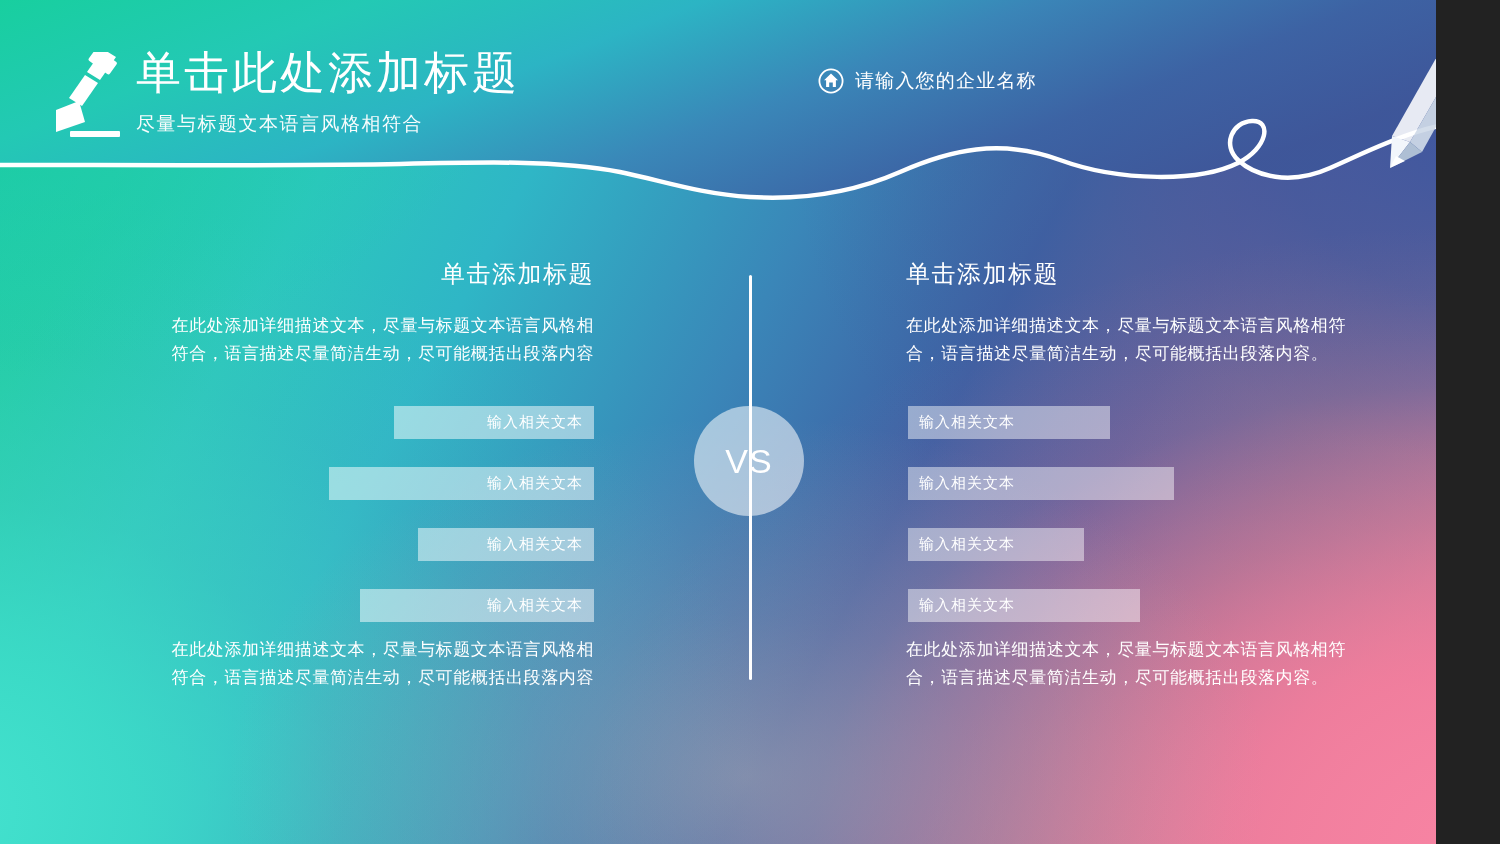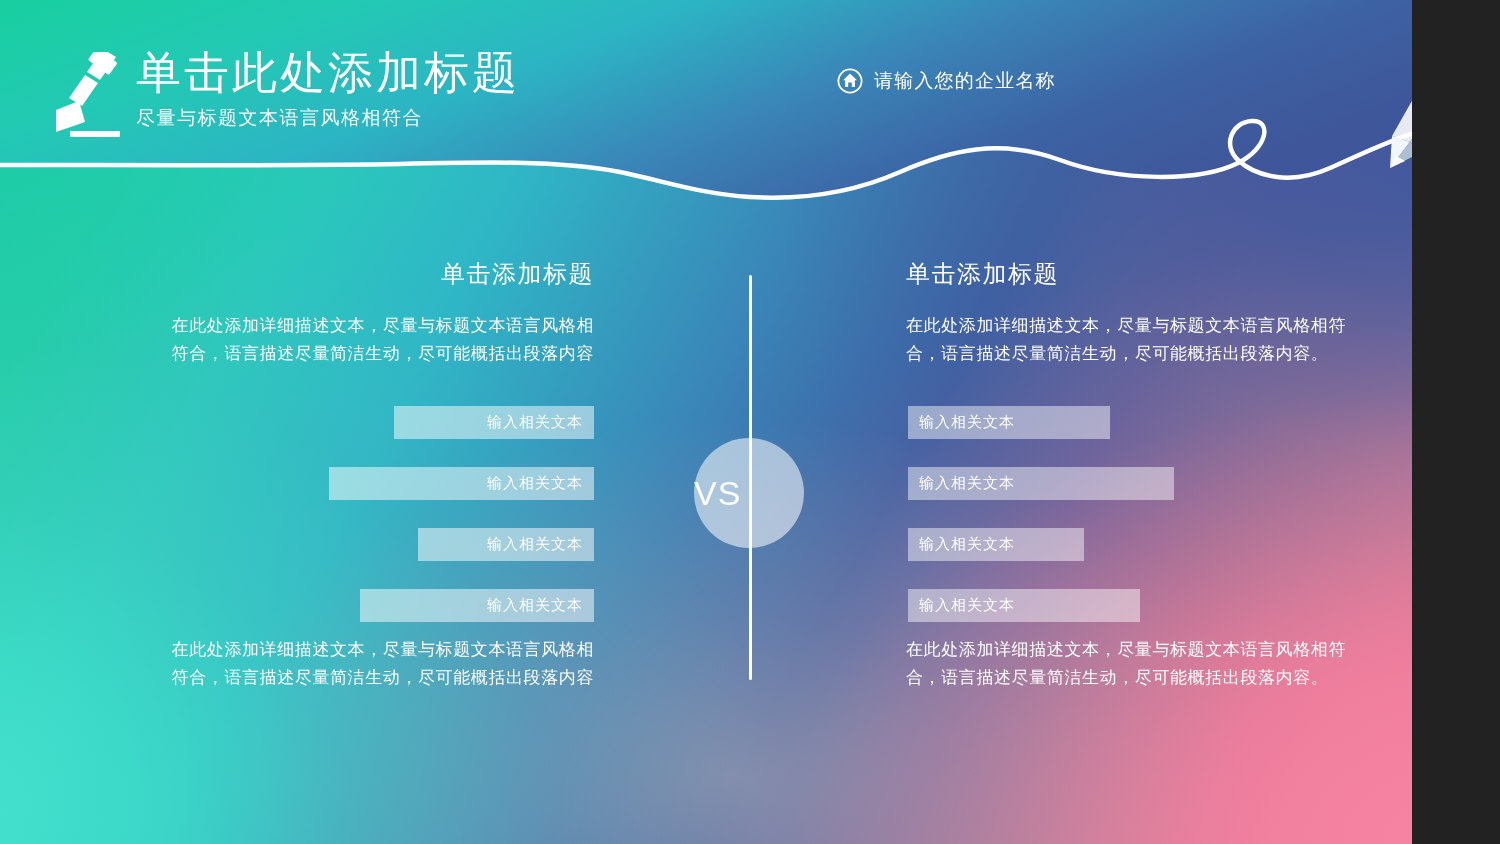--- a/index.html
+++ b/index.html
@@ -8,20 +8,21 @@
     background: #222;
   }
   #slide {
     position: relative;
     width: 1412px;
     height: 844px;
     overflow: hidden;
     font-family: "Liberation Sans", "DejaVu Sans", sans-serif;
     color: #ffffff;
     background: #3d8f9e;
+    padding-left: 24px;
   }
 
   
   .bg-layer { position: absolute; inset: 0; }
 
   .bg-base {
     background:
       linear-gradient(118deg,
         #18cf9f 0%,
         #1fcfa6 11%,
@@ -75,30 +76,30 @@
   .main-title {
     font-size: 45px;
     letter-spacing: 3px;
     line-height: 1.12;
     font-weight: 400;
     white-space: nowrap;
   }
   .sub-title {
     font-size: 19px;
     letter-spacing: 1.5px;
-    margin-top: 7px;
+    margin-top: 13px;
     white-space: nowrap;
     opacity: 0.97;
   }
 
   .pencil-icon { position: absolute; left: 52px; top: 52px; }
 
   .company-block {
     position: absolute;
-    left: 837px;
+    left: 818px;
     top: 68px;
     display: flex;
     align-items: center;
     gap: 11px;
   }
   .company-name { font-size: 19px; letter-spacing: 1.2px; white-space: nowrap; }
 
   
   .col-title { font-size: 24px; letter-spacing: 1.5px; white-space: nowrap; }
   .col-desc  { font-size: 17px; line-height: 1.62; letter-spacing: 0.6px; }
@@ -141,27 +142,28 @@
     left: 749px;
     top: 275px;
     width: 3px;
     height: 405px;
     background: #ffffff;
     border-radius: 2px;
   }
   .vs-circle {
     position: absolute;
     left: 694px;
-    top: 438px;
+    top: 406px;
     width: 110px;
     height: 110px;
     border-radius: 50%;
     background: rgba(255,255,255,0.55);
     display: flex;
     align-items: center;
+    justify-content: center;
   }
   .vs-text {
     font-size: 34px;
     letter-spacing: 1px;
     color: #ffffff;
   }
 
   .wave-svg  { position: absolute; left: 0; top: 0; }
   .pencil-svg{ position: absolute; left: 1352px; top: 6px; }
 </style>

